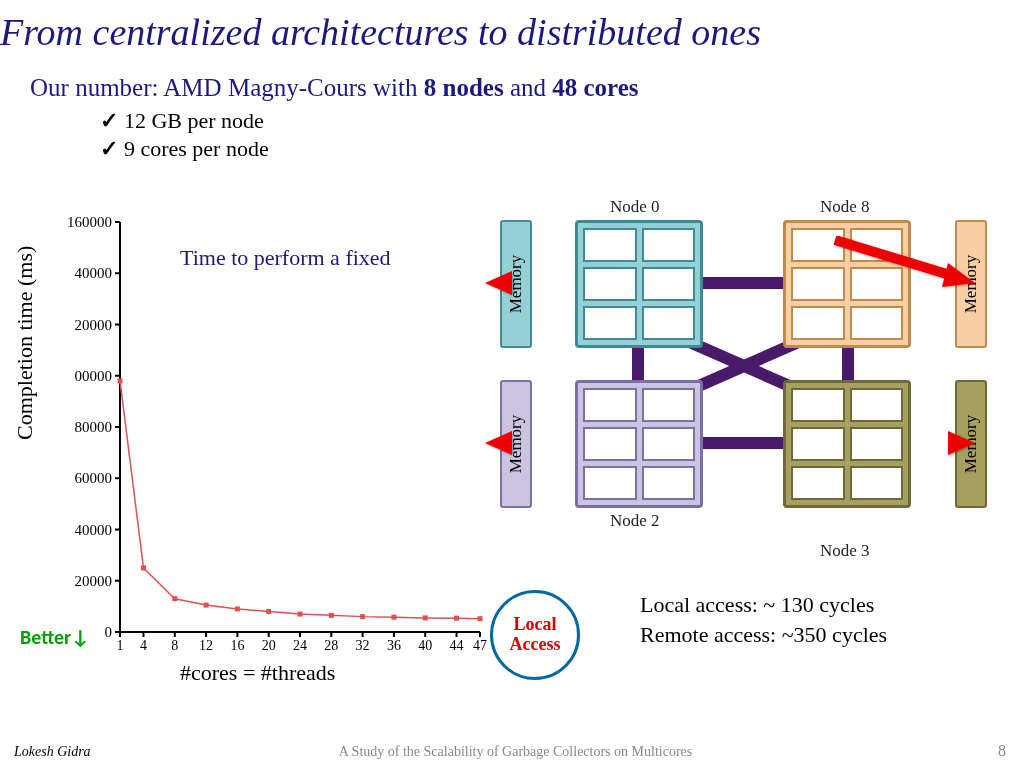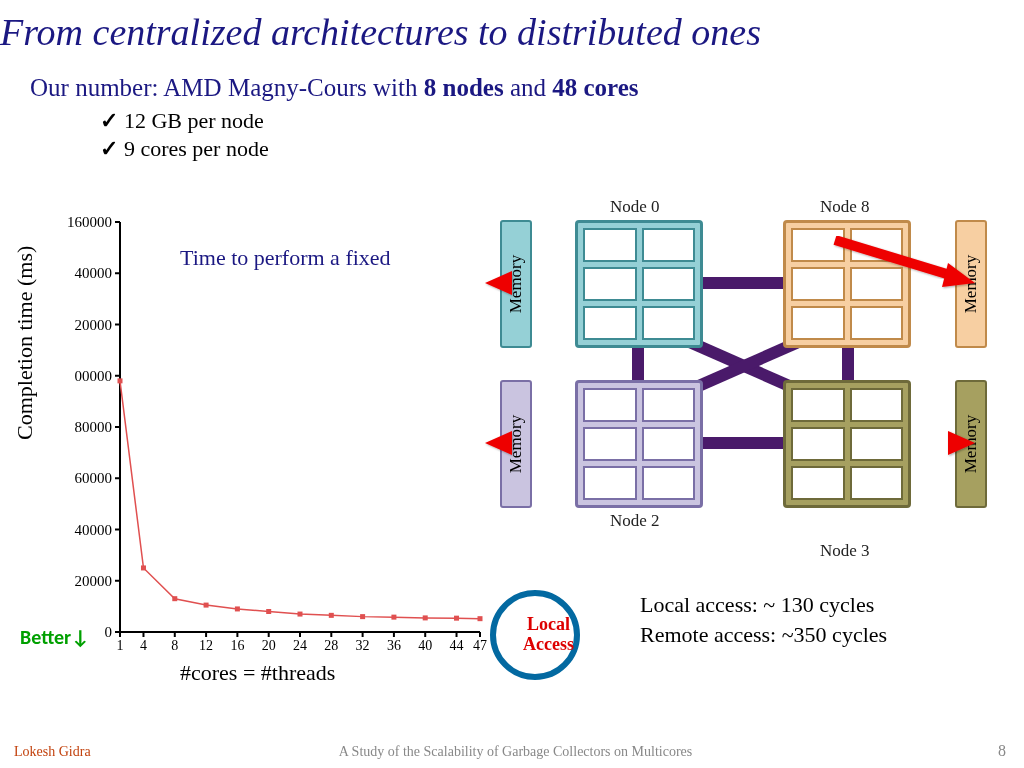--- a/index.html
+++ b/index.html
@@ -30,28 +30,28 @@
   }
   .better::after { content: "↓"; }
   .ylabel {
     position: absolute; left: 12px; top: 440px;
     transform: rotate(-90deg); transform-origin: left top;
     font-size: 22px;
   }
   .xlabel { position: absolute; left: 180px; top: 660px; font-size: 22px; }
   .access-badge {
     position: absolute; left: 490px; top: 590px;
-    width: 90px; height: 90px; border: 6px solid #0369a1; border-radius: 50%;
-    display: flex; align-items: center; justify-content: flex-end;
+    width: 90px; height: 90px; border: 3px solid #0369a1; border-radius: 50%;
+    display: flex; align-items: center; justify-content: center;
     color: #d00; font-weight: bold; font-size: 18px; text-align: center; line-height: 1.1; font-family: Liberation Serif, serif;
   }
   .access-text {
     position: absolute; left: 640px; top: 590px; font-size: 22px; line-height: 1.35;
   }
-  .footer-left { position: absolute; left: 14px; bottom: 8px; font-size: 14px; color: #c2410c; }
+  .footer-left { position: absolute; left: 14px; bottom: 8px; font-size: 14px; color: #000000; font-style: italic; }
   .footer-center { position: absolute; left: 0; right: 0; bottom: 8px; text-align: center; font-size: 14px; color: #888; padding-left: 7px; }
   .footer-right { position: absolute; right: 18px; bottom: 8px; font-size: 16px; color: #888; }
   
   .chart { position: absolute; left: 60px; top: 212px; }
   
   .diagram { position: absolute; left: 480px; top: 195px; width: 520px; height: 340px; }
   .node-label { position: absolute; font-size: 17px; color: #222; }
   .node-box {
     position: absolute; width: 128px; height: 128px;
     border: 3px solid; border-radius: 4px;

